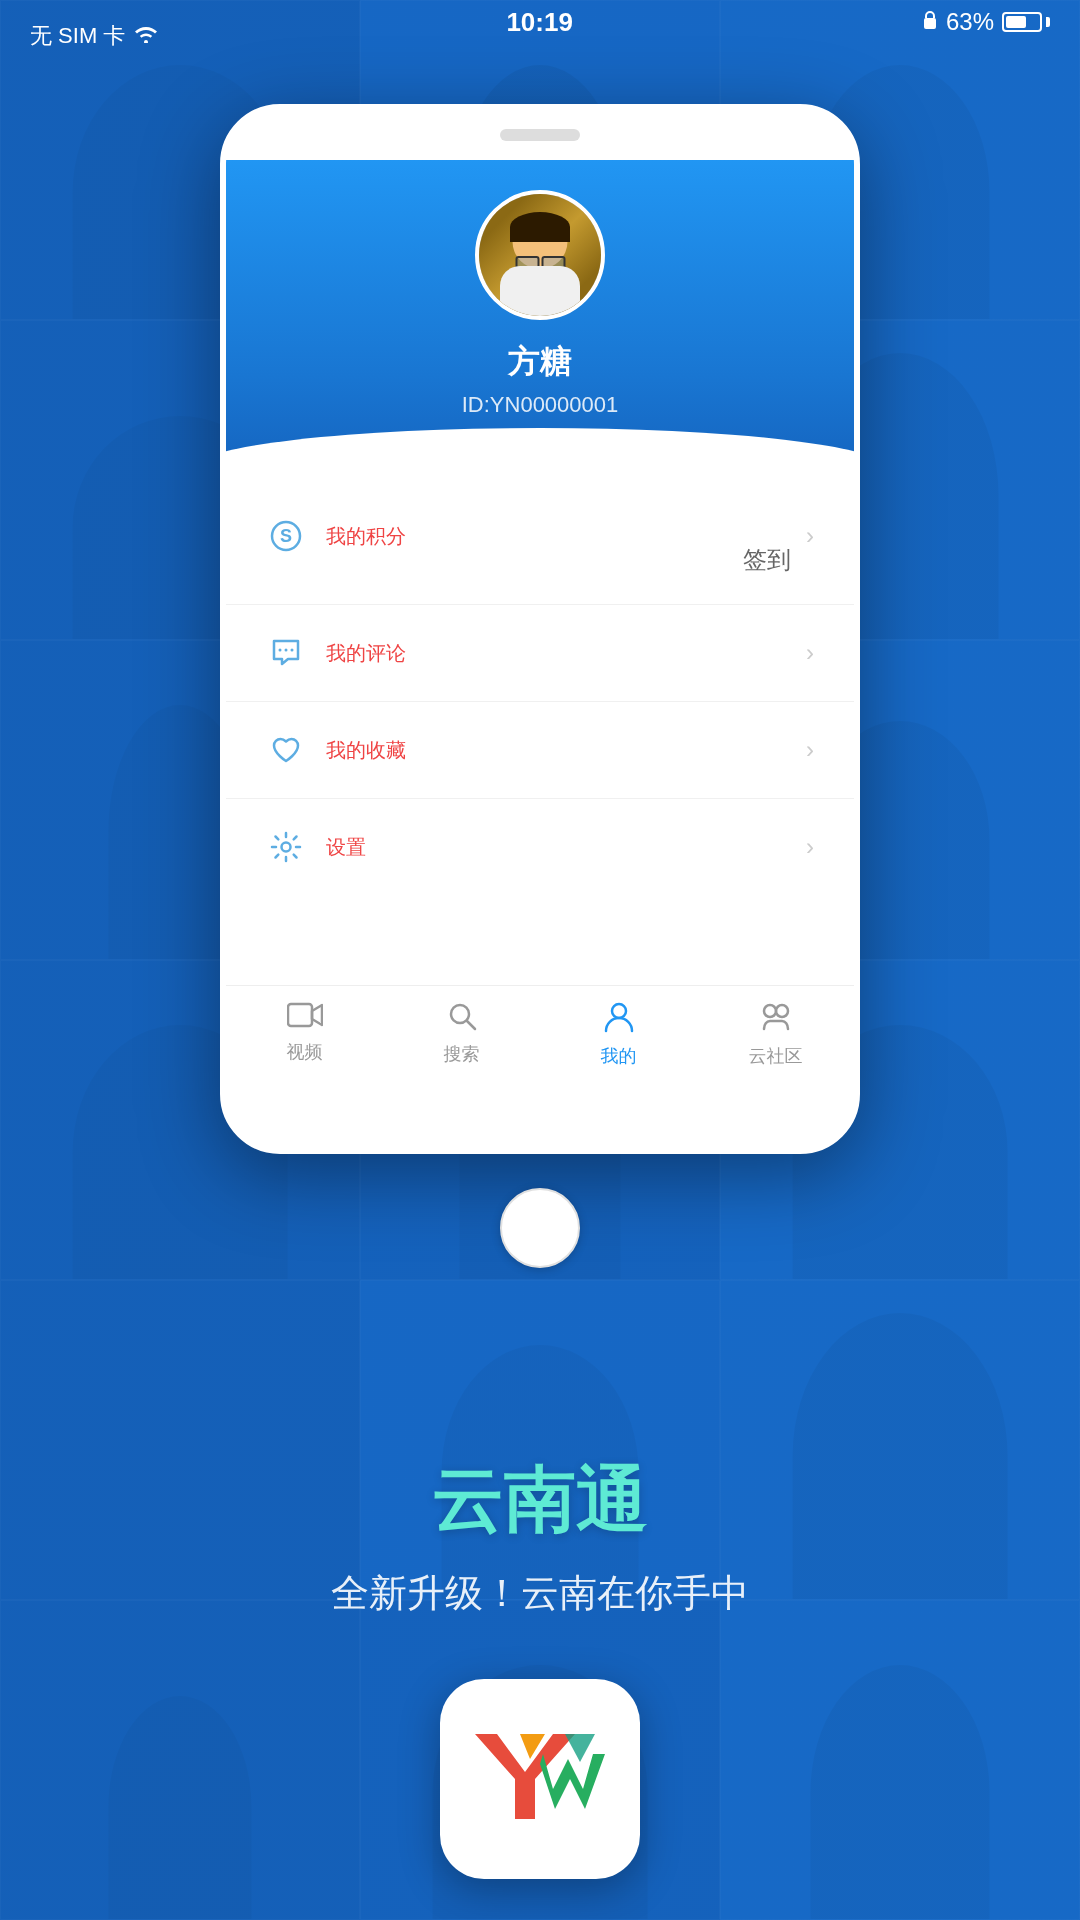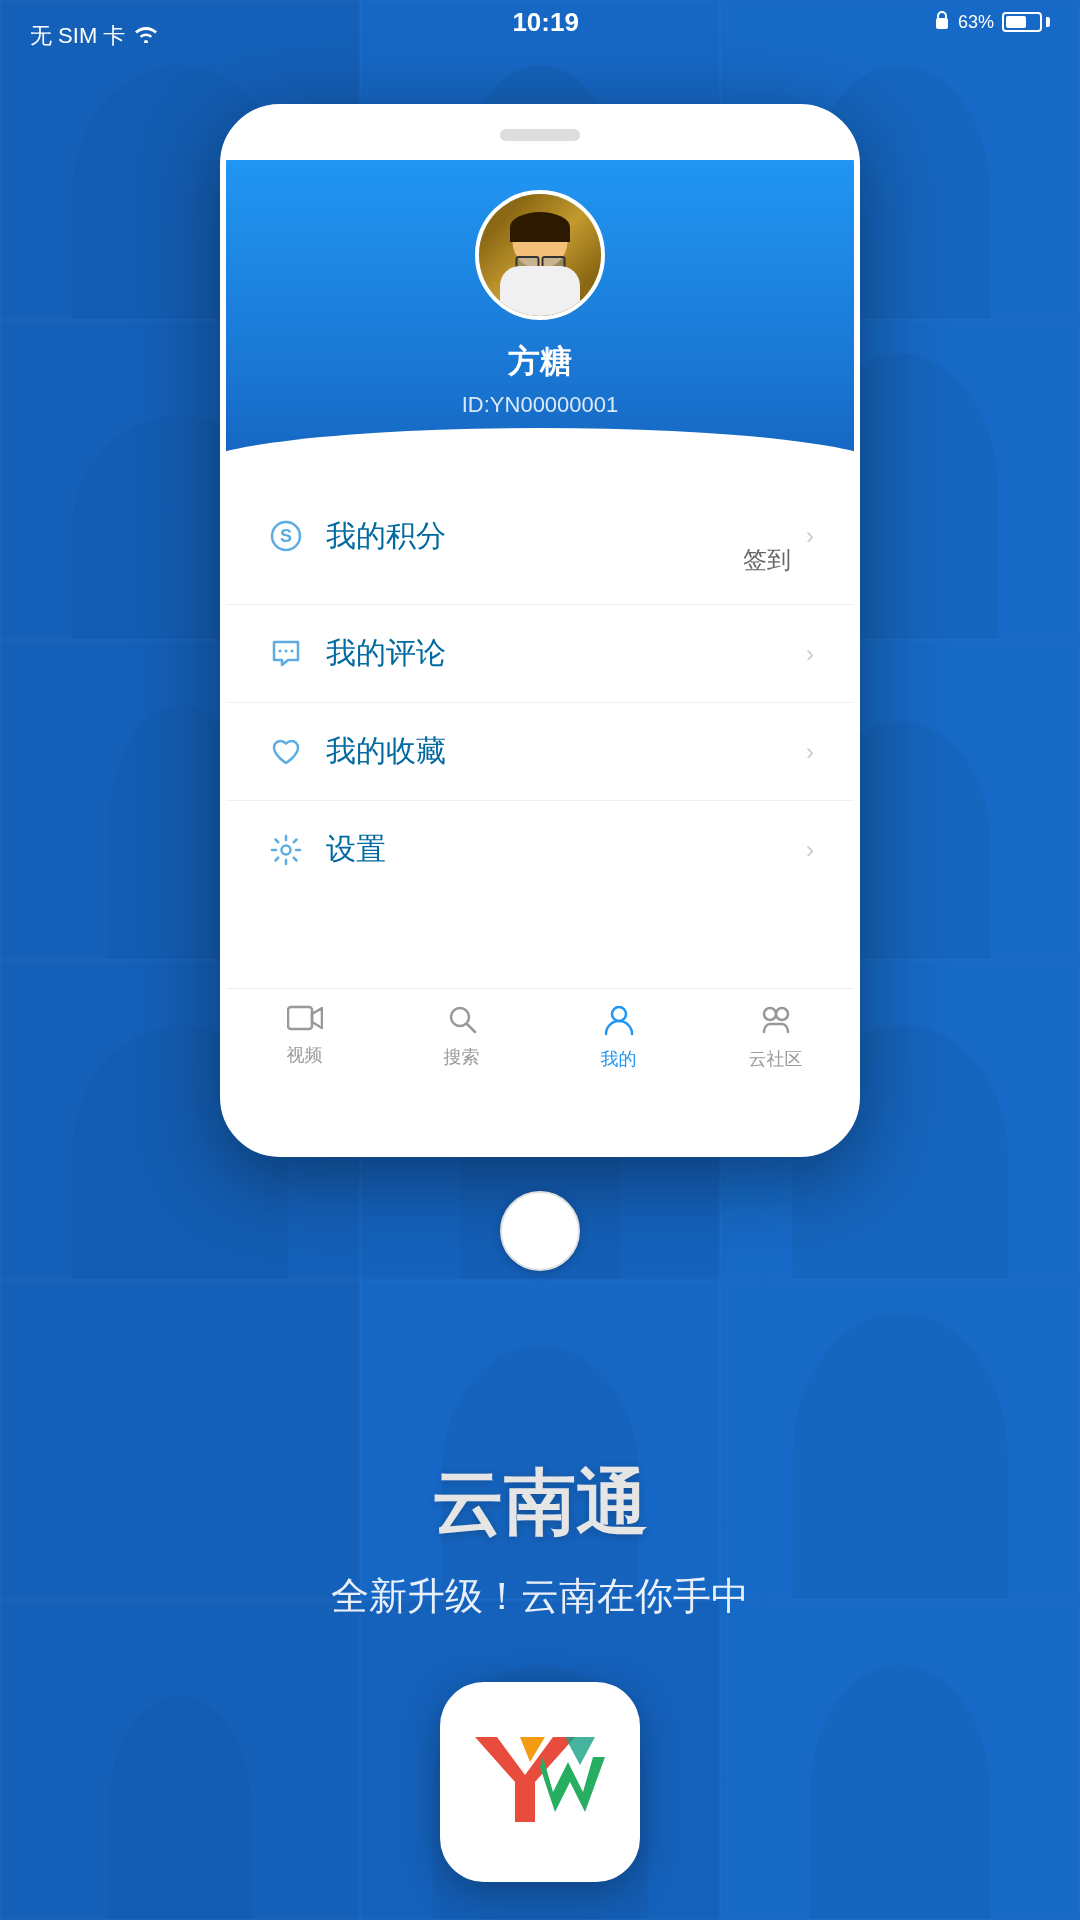--- a/index.html
+++ b/index.html
@@ -61,21 +61,21 @@
       align-items: center;
       justify-content: space-between;
       padding: 0 30px;
       height: 44px;
       color: white;
       font-size: 24px;
       font-weight: 500;
     }
     .status-left { display: flex; align-items: center; gap: 10px; font-size: 22px; margin-top: 28px; }
     .status-center { font-size: 26px; font-weight: 600; }
-    .status-right { display: flex; align-items: center; gap: 8px; font-size: 18px; }
+    .status-right { display: flex; align-items: center; gap: 8px; font-size: 24px; }
     .battery-icon {
       display: flex; align-items: center; gap: 4px;
     }
     .battery-body {
       width: 40px; height: 20px;
       border: 2px solid white;
       border-radius: 4px;
       position: relative;
       padding: 2px;
     }
@@ -260,22 +260,22 @@
       height: 40px;
       display: flex;
       align-items: center;
       justify-content: center;
       margin-right: 20px;
       color: #5dade2;
       font-size: 30px;
     }
     .menu-label {
       flex: 1;
-      font-size: 30px;
-      color: #0369a1;
+      font-size: 20px;
+      color: #ef4444;
     }
     .menu-right {
       display: flex;
       align-items: center;
       gap: 15px;
       color: #999;
     }
     .sign-in-btn {
       font-size: 24px;
       color: #666;
@@ -323,21 +323,21 @@
       z-index: 5;
       display: flex;
       flex-direction: column;
       align-items: center;
       padding-top: 120px;
     }
 
     .app-title {
       font-size: 72px;
       font-weight: 700;
-      color: #e5e5e5;
+      color: #5eead4;
       text-shadow: 0 2px 10px rgba(0,0,0,0.2);
       margin-bottom: 20px;
     }
     .app-subtitle {
       font-size: 38px;
       color: rgba(255,255,255,0.9);
       margin-bottom: 60px;
     }
 
     

